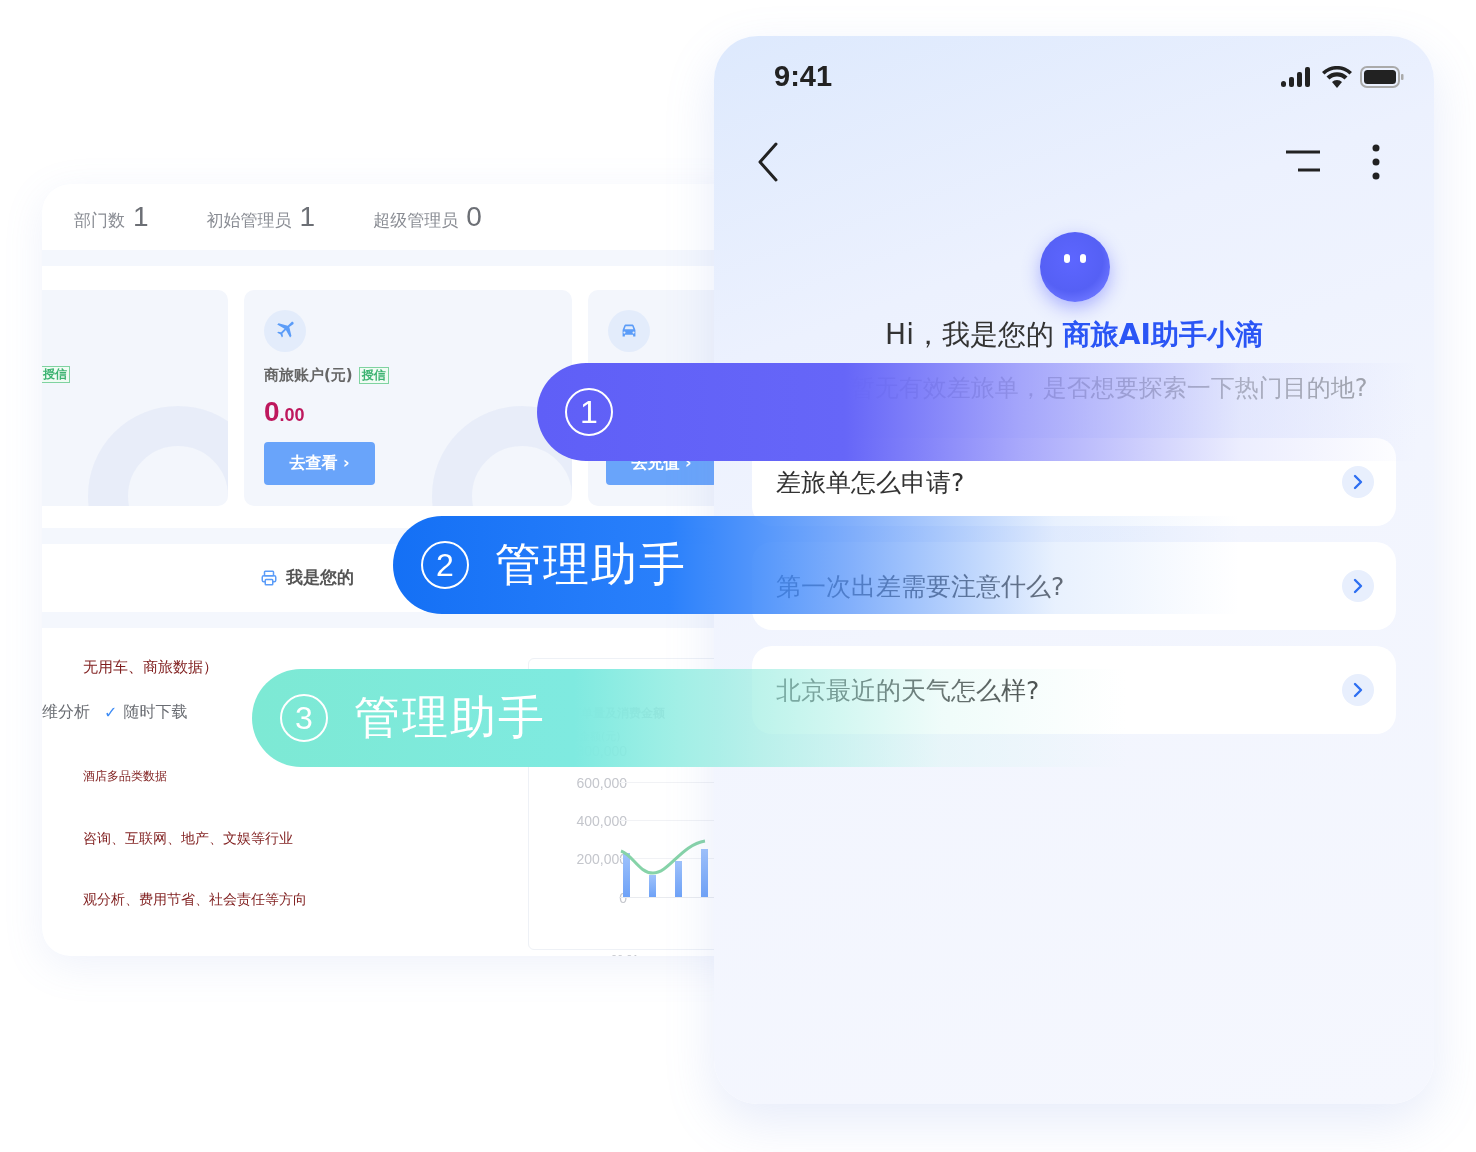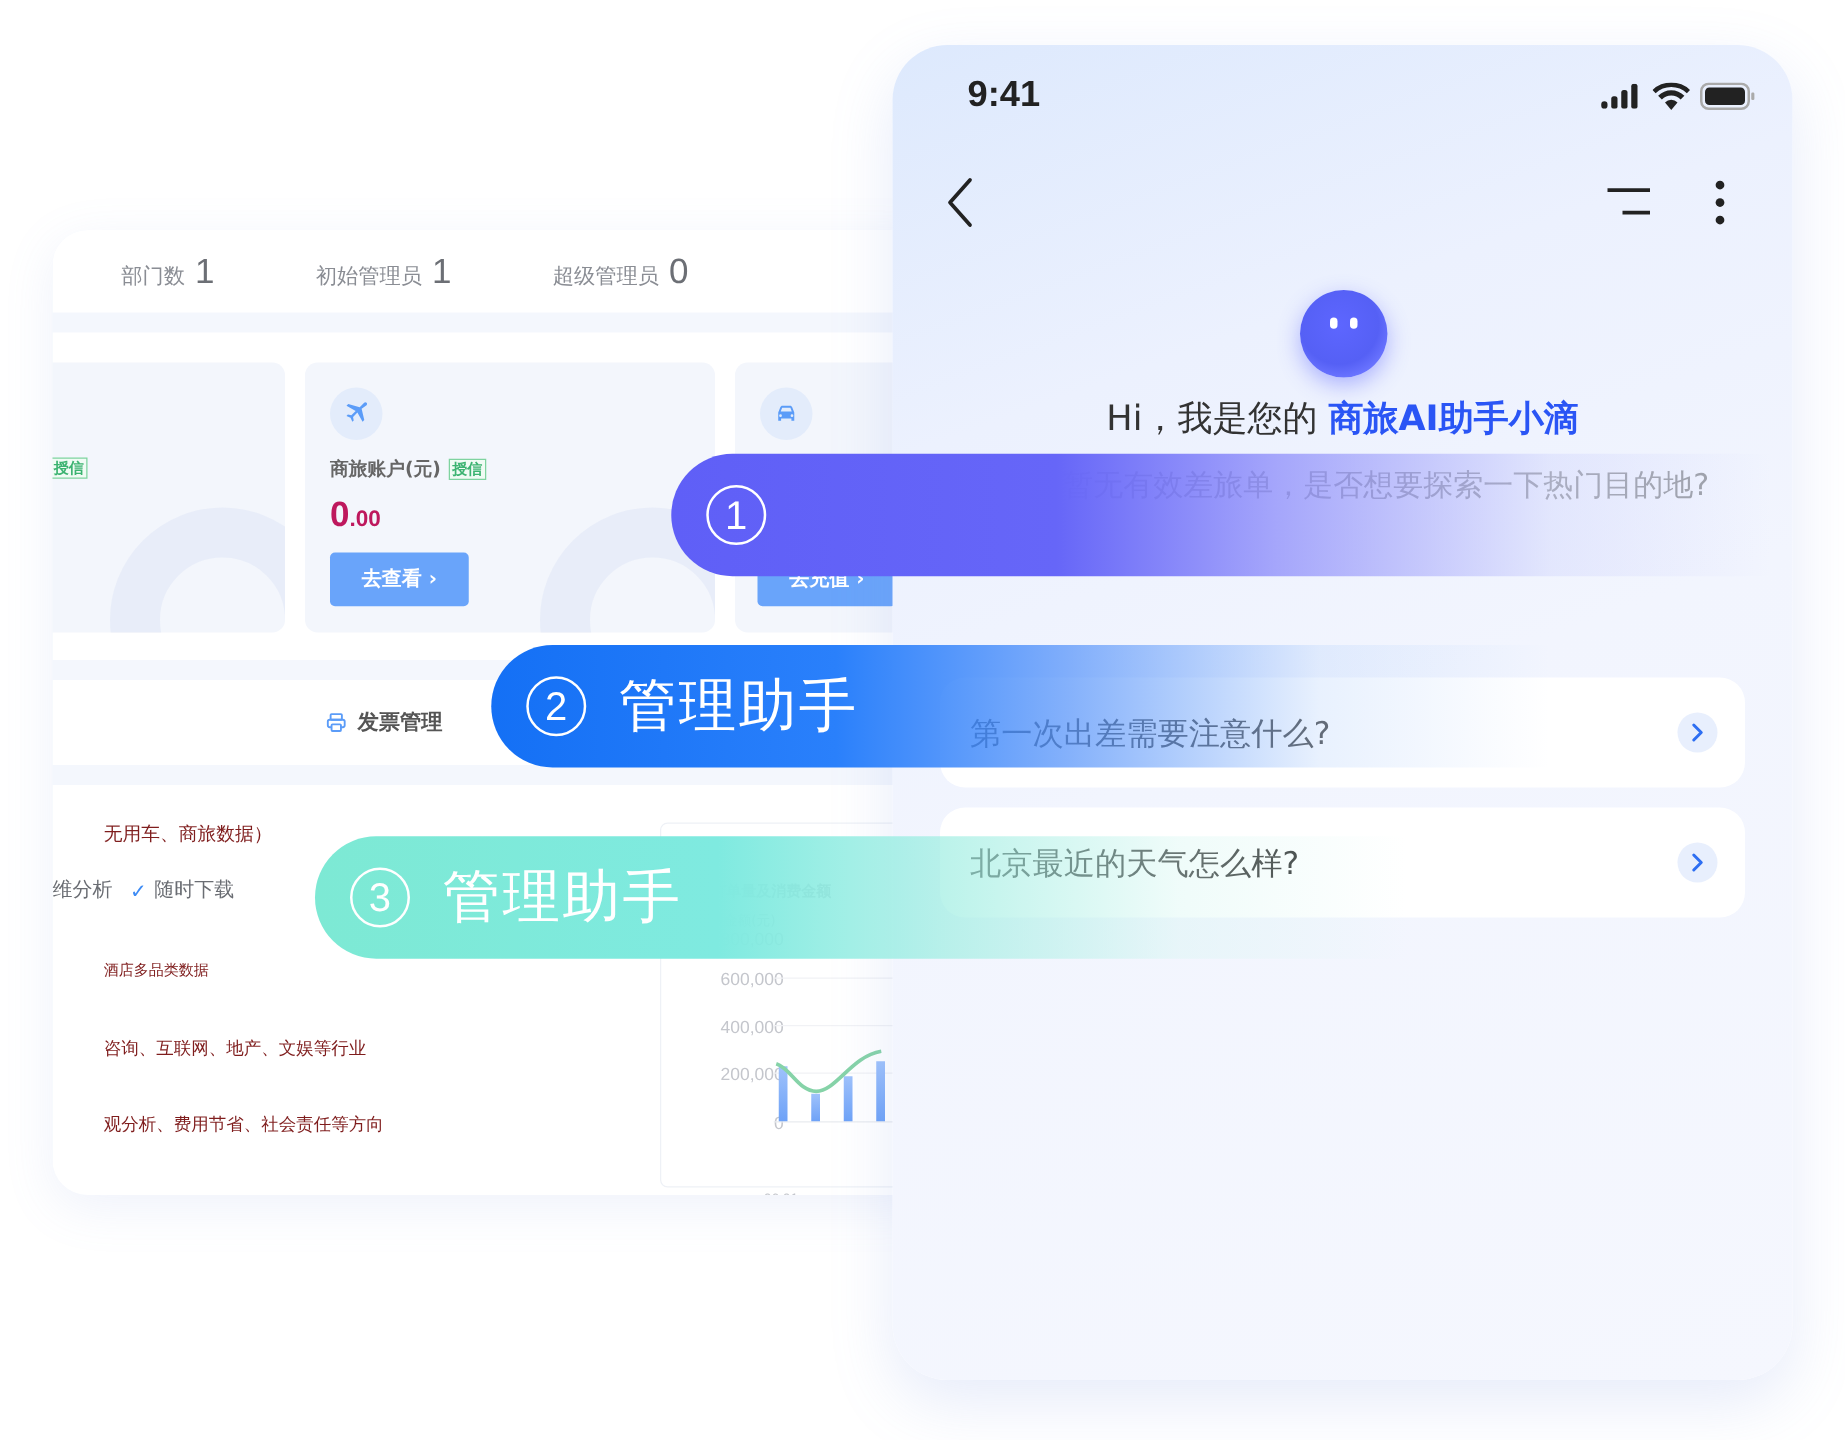--- a/index.html
+++ b/index.html
@@ -10,21 +10,21 @@
   .dash {
     position: absolute; left: 42px; top: 184px; width: 700px; height: 772px;
     background: #f4f7fd; border-radius: 28px 0 0 28px; overflow: hidden;
     box-shadow: 0 10px 40px rgba(120,150,220,0.12);
   }
   .dash-stats {
     position: absolute; left: 0; top: 0; width: 100%; height: 66px; background: #fff;
     display: flex; align-items: center; padding-left: 32px;
   }
   .stat { display: flex; align-items: baseline; margin-right: 58px; }
-  .stat-label { font-size: 17px; color: #8a8d94; margin-left: 23px; }
+  .stat-label { font-size: 17px; color: #8a8d94; }
   .stat-val { font-family: "Liberation Sans", sans-serif; font-size: 28px; color: #6c6f75; margin-left: 8px; font-weight: 500; }
 
   .dash-cards { position: absolute; left: 0; top: 82px; width: 100%; height: 262px; background: #fff; }
   .acard {
     position: absolute; top: 24px; height: 216px; background: #f3f6fc; border-radius: 10px; overflow: hidden; font-weight: bold;
   }
   .acard .deco {
     position: absolute; right: -40px; bottom: -80px; width: 180px; height: 180px; border-radius: 50%;
     border: 40px solid rgba(225,232,246,0.6);
   }
@@ -167,21 +167,21 @@
     </div>
   </div>
 
   <div class="dash-invoice">
     <div class="invoice-link">
       <svg width="18" height="18" viewBox="0 0 24 24" style="margin-right:8px;">
           <rect x="6" y="3" width="12" height="6" rx="1" fill="none" stroke="#5b9cf8" stroke-width="2"></rect>
           <rect x="3" y="9" width="18" height="8" rx="2" fill="none" stroke="#5b9cf8" stroke-width="2"></rect>
           <rect x="7" y="14" width="10" height="7" rx="1" fill="#fff" stroke="#5b9cf8" stroke-width="2"></rect>
         </svg>
-      <span>发票管理</span>
+      <span>我是您的</span>
     </div>
   </div>
 
   <div class="dash-report">
     <div class="report-line" style="top:30px;">无用车、商旅数据）</div>
     <div class="report-feat">
       <span>维分析</span>
       <span class="check">✓</span>
       <span>随时下载</span>
     </div>
@@ -256,20 +256,28 @@
   <div class="bot-avatar">
     <div class="bot-eye" style="left:24px;"></div>
     <div class="bot-eye" style="left:40px;"></div>
   </div>
 
   <div class="greeting">
     <span>Hi，我是您的 </span><span class="brand">商旅AI助手小滴</span>
   </div>
   <div class="subtitle">暂无有效差旅单，是否想要探索一下热门目的地?</div>
 
+  <div class="q-card" style="top:402px;">
+    <span class="q-text">差旅单怎么申请?</span>
+    <span class="q-arrow">
+        <svg width="14" height="18" viewBox="0 0 14 18">
+          <path d="M4 3 L10 9 L4 15" fill="none" stroke="#2e6ff2" stroke-width="2.4" stroke-linecap="round" stroke-linejoin="round"></path>
+        </svg>
+      </span>
+  </div>
   <div class="q-card" style="top:506px;">
     <span class="q-text">第一次出差需要注意什么?</span>
     <span class="q-arrow">
         <svg width="14" height="18" viewBox="0 0 14 18">
           <path d="M4 3 L10 9 L4 15" fill="none" stroke="#2e6ff2" stroke-width="2.4" stroke-linecap="round" stroke-linejoin="round"></path>
         </svg>
       </span>
   </div>
   <div class="q-card" style="top:610px;">
     <span class="q-text">北京最近的天气怎么样?</span>

